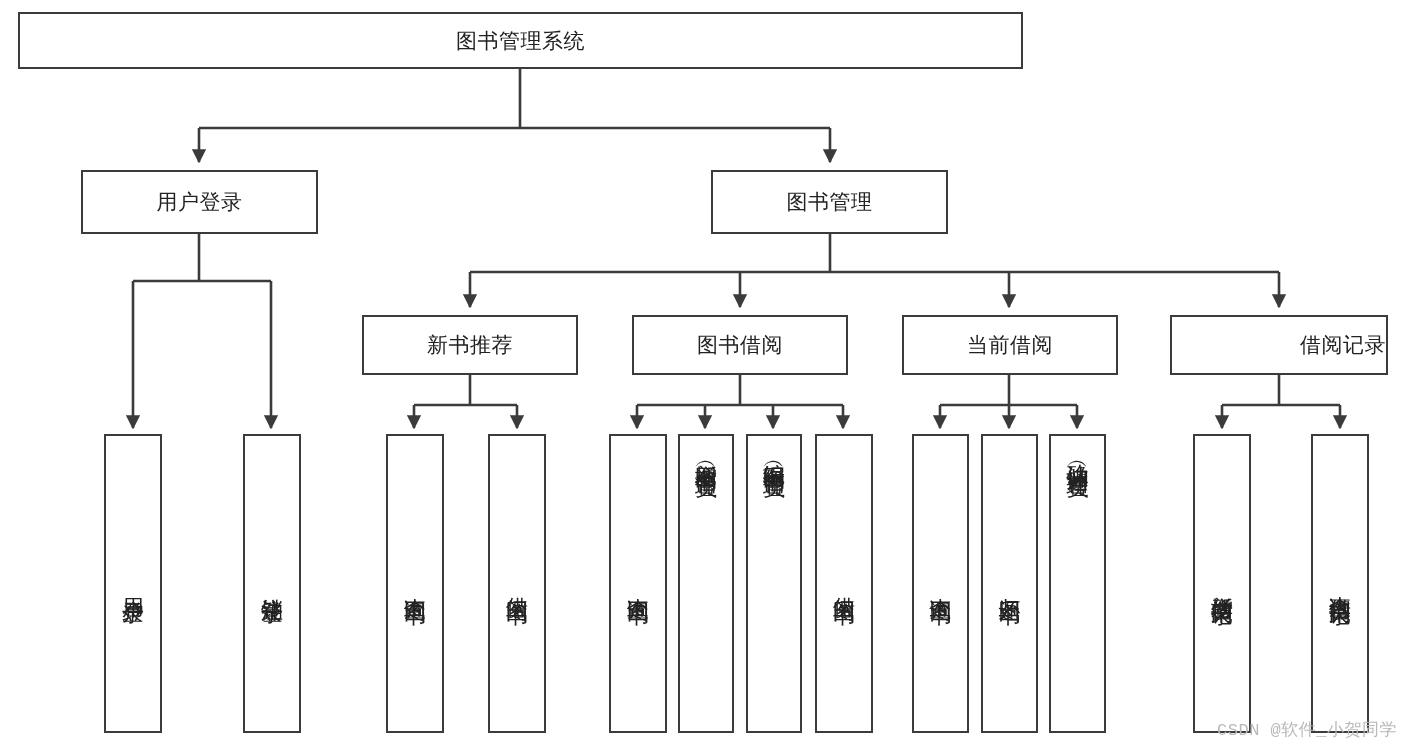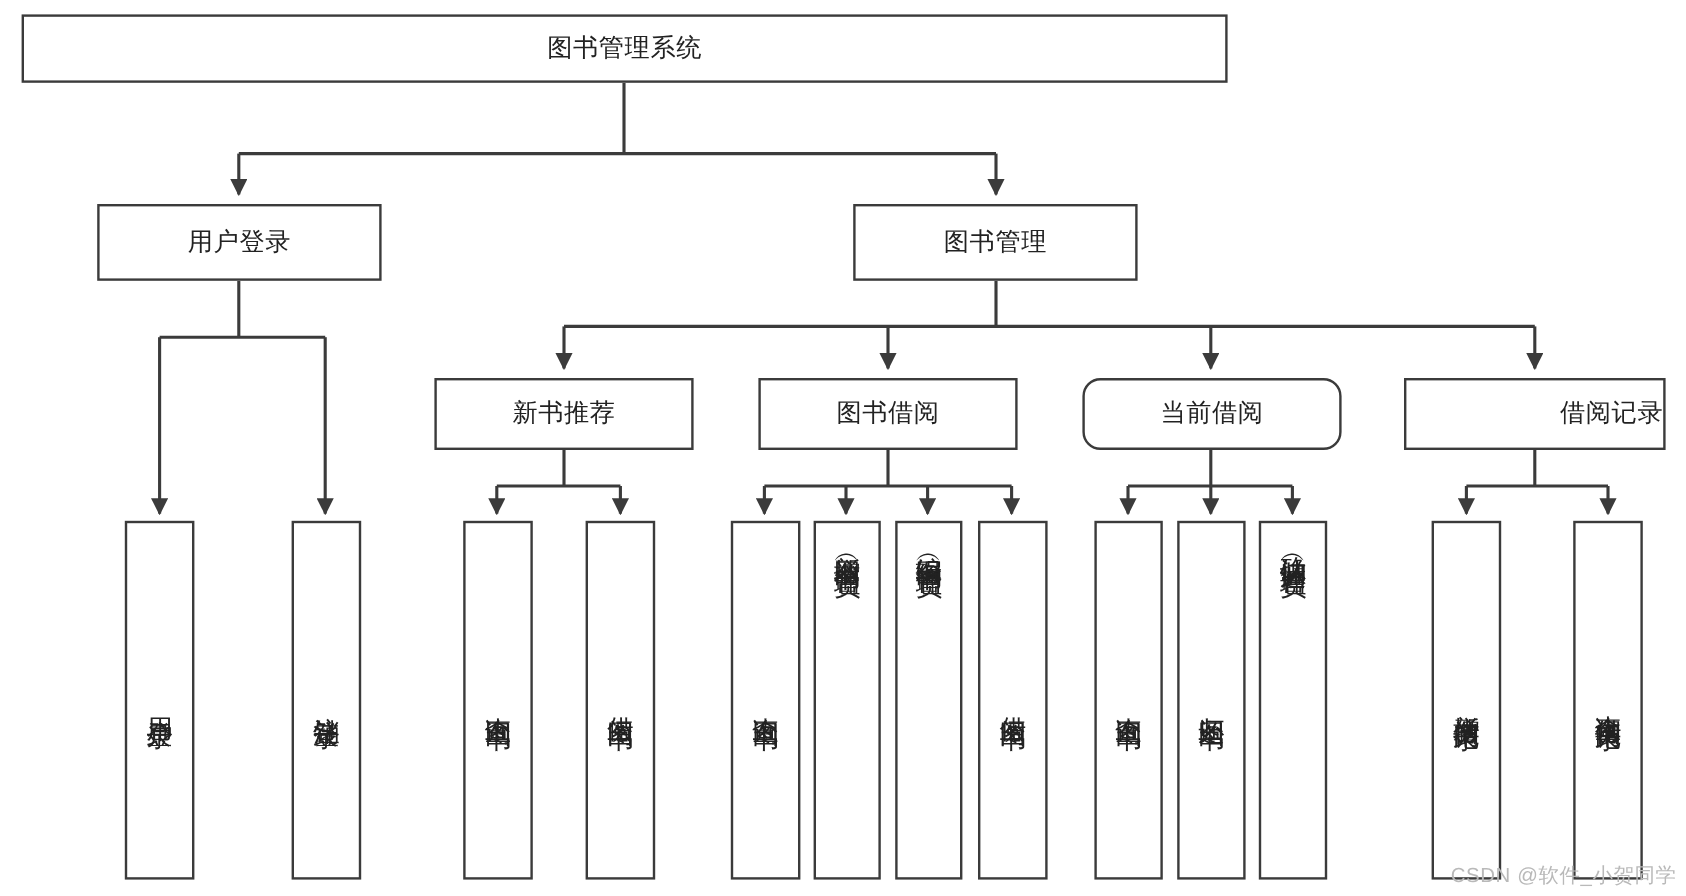--- a/index.html
+++ b/index.html
@@ -70,21 +70,21 @@
   }
   .watermark {
     position: absolute;
     right: 8px;
     bottom: 6px;
     font-size: 17px;
     color: #b9b9b9;
     letter-spacing: 0.5px;
     z-index: 5;
     white-space: nowrap;
-    font-family: Liberation Sans, sans-serif;
+    font-family: Liberation Mono, monospace;
   }
 </style>
 </head>
 <body>
 
 <div id="canvas">
 
   <svg id="edges" viewBox="0 0 1405 747" width="1405" height="747" xmlns="http://www.w3.org/2000/svg">
     <defs>
       <marker id="arrow" viewBox="0 0 10 10" refX="9" refY="5" markerWidth="5.5" markerHeight="5.5" orient="auto-start-reverse">
@@ -148,21 +148,21 @@
   </div>
 
   <div class="node horiz" style="left:362px; top:315px; width:216px; height:60px;">
     <span class="label">新书推荐</span>
   </div>
 
   <div class="node horiz" style="left:632px; top:315px; width:216px; height:60px;">
     <span class="label">图书借阅</span>
   </div>
 
-  <div class="node horiz" style="left:902px; top:315px; width:216px; height:60px;border-radius:15px;">
+  <div class="node horiz" style="left:902px; top:315px; width:216px; height:60px;">
     <span class="label">当前借阅</span>
   </div>
 
   <div class="node horiz" style="left:1170px; top:315px; width:218px; height:60px;justify-content:flex-end;">
     <span class="label">借阅记录</span>
   </div>
 
   <div class="node vert center" style="left:104px; top:434px; width:58px; height:299px;">
     <span class="label">用户登录</span>
   </div>

